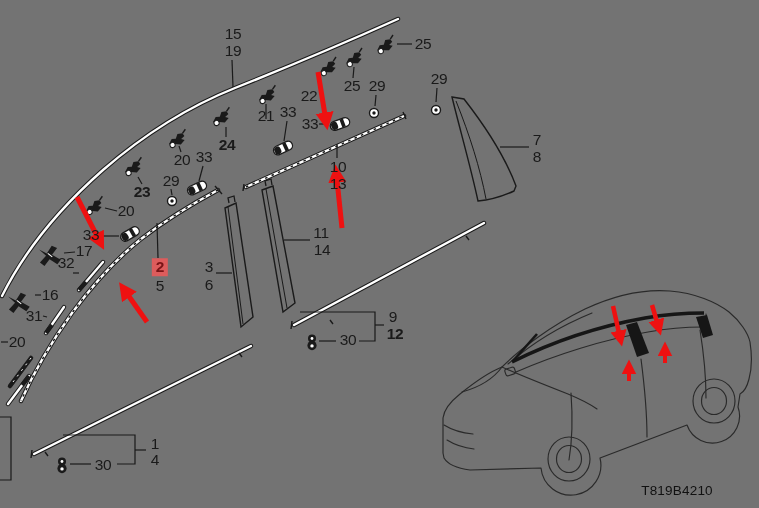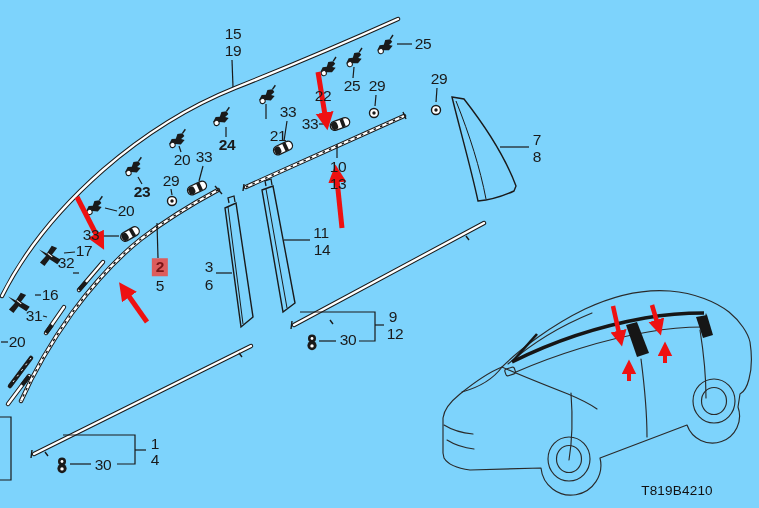--- a/index.html
+++ b/index.html
@@ -1,16 +1,16 @@
 <!DOCTYPE html>
 <html><head>
 <meta charset="utf-8">
 <style>
   html,body{margin:0;padding:0;background:#fff;}
-  .stage{position:relative;width:759px;height:508px;background:#7dd3fc;overflow:hidden;
+  .stage{position:relative;width:759px;height:508px;background:#737373;overflow:hidden;
          font-family:"Liberation Sans",sans-serif;}
   .stage svg{position:absolute;left:0;top:0;}
   .plabel{position:absolute;transform:translate(-50%,-50%);font-size:15.5px;line-height:1;
           color:#1a1a1a;letter-spacing:-0.3px;white-space:nowrap;z-index:3;}
   .plabel.hl{background:var(--hl-bg,#dd5c5c);color:var(--hl-tx,#7a1416);
              font-weight:bold;padding:1px 4px;}
   .code{position:absolute;transform:translate(-50%,-50%);font-size:13.5px;color:#111;
         letter-spacing:0.2px;z-index:3;}
   .tube-o{stroke:#1a1a1a;stroke-width:4.4;fill:none;stroke-linecap:round;}
   .tube-i{stroke:#fff;stroke-width:2.4;fill:none;stroke-linecap:round;}
@@ -223,23 +223,23 @@
       <path class="red" d="M665,363 L665,354" stroke-width="4" marker-end="url(#ah)"></path>
     </g>
   </svg>
 
   <div>
       <span class="plabel" style="left: 233px; top: 34px;">15</span>
       <span class="plabel" style="left: 233px; top: 51px;">19</span>
       <span class="plabel" style="left: 423px; top: 44px;">25</span>
       <span class="plabel" style="left: 352px; top: 86px;">25</span>
       <span class="plabel" style="left: 377px; top: 86px;">29</span>
-      <span class="plabel" style="left: 323px; top: 96px;">22</span>
+      <span class="plabel" style="left: 309px; top: 96px;">22</span>
       <span class="plabel" style="left: 310px; top: 124px;">33</span>
-      <span class="plabel" style="left: 266px; top: 136px; margin-left: 12px;">21</span>
+      <span class="plabel" style="left: 266px; top: 116px;">21</span>
       <span class="plabel" style="left: 288px; top: 112px;">33</span>
       <span class="plabel" style="left: 227px; top: 145px; font-weight: bold;">24</span>
       <span class="plabel" style="left: 182px; top: 160px;">20</span>
       <span class="plabel" style="left: 204px; top: 157px;">33</span>
       <span class="plabel" style="left: 171px; top: 181px;">29</span>
       <span class="plabel" style="left: 142px; top: 192px; font-weight: bold;">23</span>
       <span class="plabel" style="left: 126px; top: 211px;">20</span>
       <span class="plabel" style="left: 91px; top: 235px;">33</span>
       <span class="plabel" style="left: 84px; top: 251px;">17</span>
       <span class="plabel" style="left: 66px; top: 263px;">32</span>
@@ -251,21 +251,21 @@
       <span class="plabel" style="left: 209px; top: 267px;">3</span>
       <span class="plabel" style="left: 209px; top: 285px;">6</span>
       <span class="plabel" style="left: 338px; top: 167px;">10</span>
       <span class="plabel" style="left: 338px; top: 184px;">13</span>
       <span class="plabel" style="left: 321px; top: 233px; text-align: right;">11</span>
       <span class="plabel" style="left: 322px; top: 250px;">14</span>
       <span class="plabel" style="left: 439px; top: 79px;">29</span>
       <span class="plabel" style="left: 537px; top: 140px;">7</span>
       <span class="plabel" style="left: 537px; top: 157px;">8</span>
       <span class="plabel" style="left: 393px; top: 317px;">9</span>
-      <span class="plabel" style="left: 395px; top: 334px;">12</span>
+      <span class="plabel" style="left: 395px; top: 334px; font-weight: bold;">12</span>
       <span class="plabel" style="left: 348px; top: 340px;">30</span>
       <span class="plabel" style="left: 155px; top: 444px;">1</span>
       <span class="plabel" style="left: 155px; top: 460px;">4</span>
       <span class="plabel" style="left: 103px; top: 465px;">30</span>
     </div>
 
   <span class="code" style="left:677px;top:490px">T819B4210</span>
 </div>
 
 </body></html>

